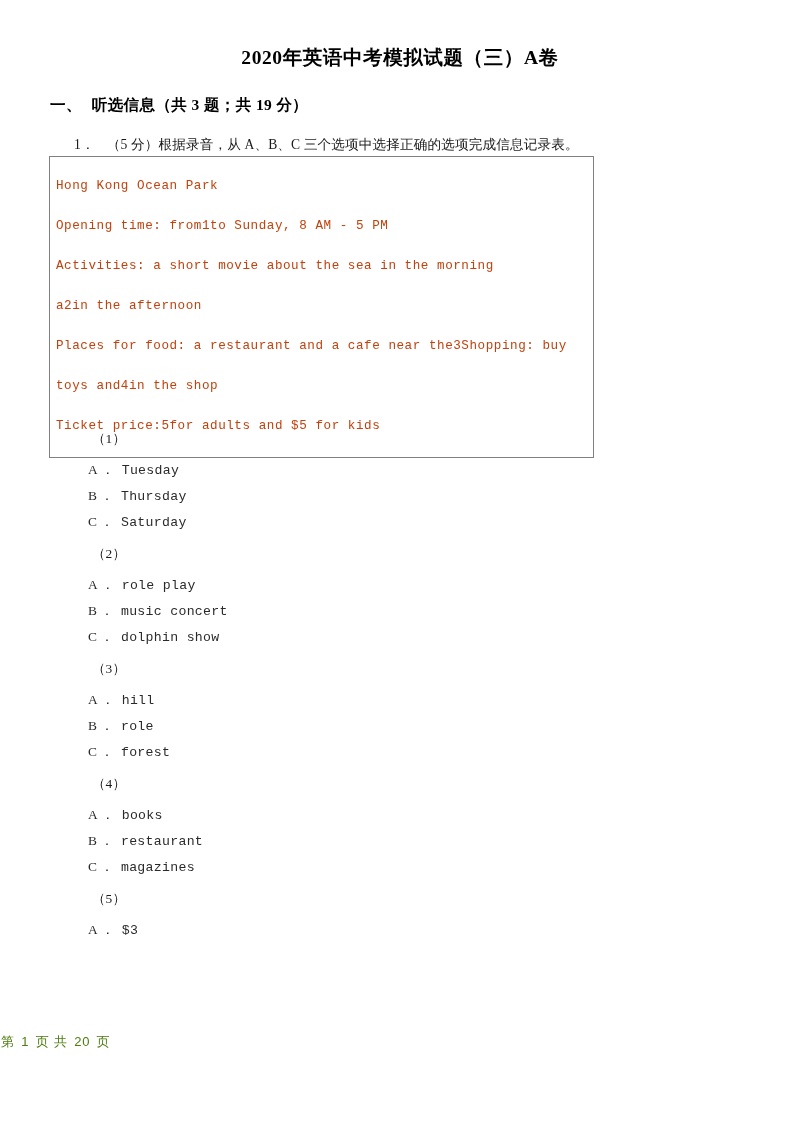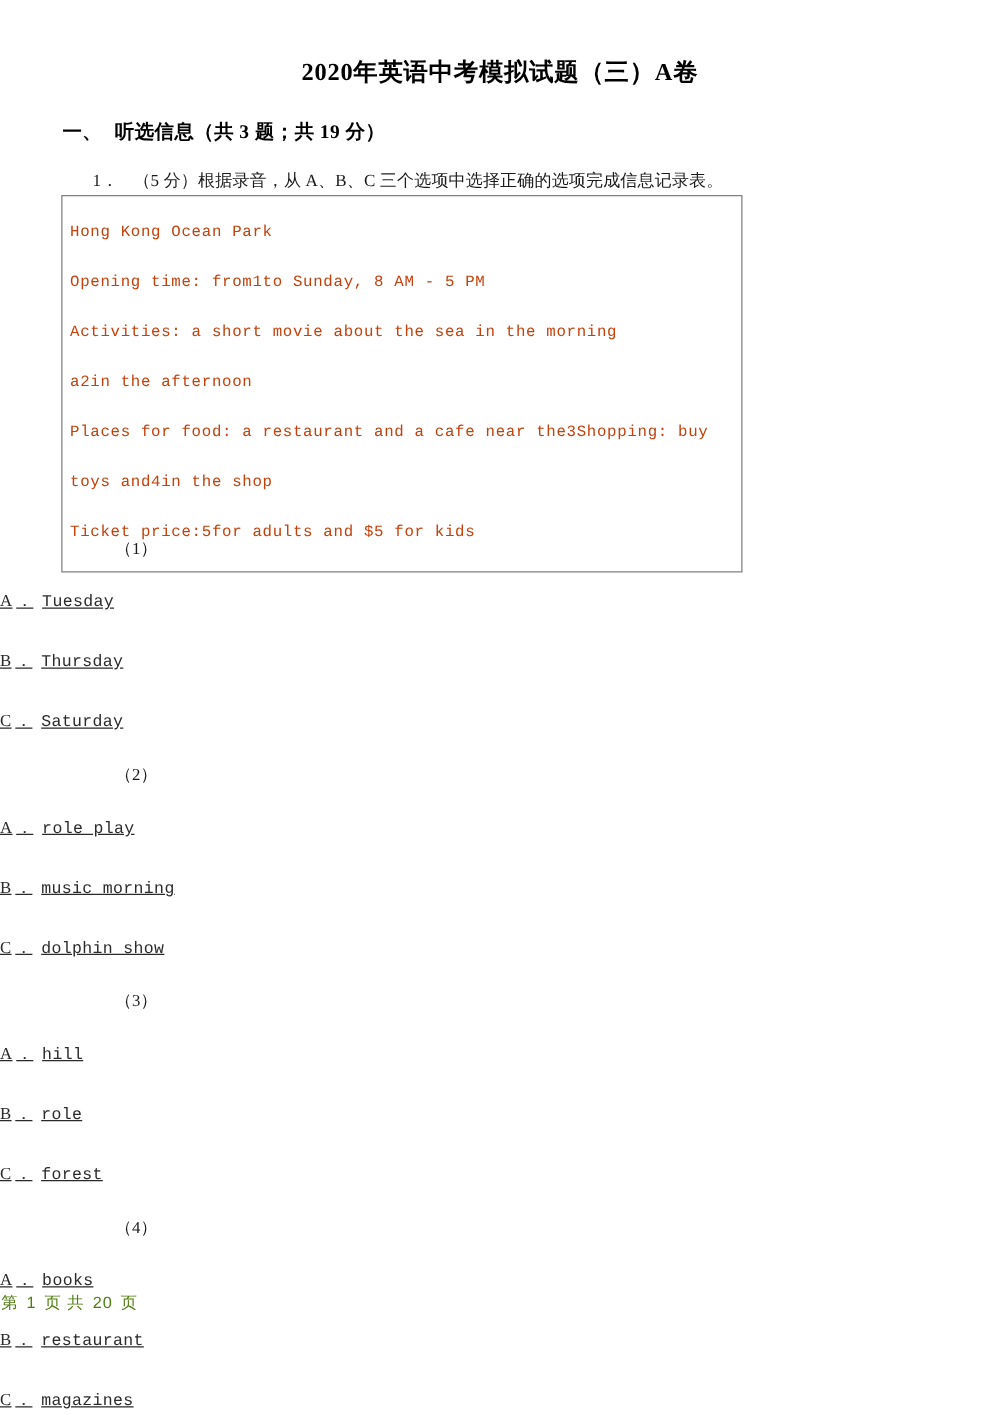--- a/index.html
+++ b/index.html
@@ -98,27 +98,27 @@
   .group { }
   .group-label {
     padding-left: 92px;
     font-size: 13.4px;
     line-height: 37px;
     color: #1a1a1a;
     font-family: "Liberation Serif", "DejaVu Serif", serif;
     letter-spacing: 0.2px;
   }
   .option {
+    padding-left: 88px;
     font-size: 13.2px;
-    line-height: 47px;
+    line-height: 25px;
     color: #2a2a2a;
     font-family: "Liberation Mono", "DejaVu Sans Mono", monospace;
     letter-spacing: 0.3px;
     white-space: pre;
-    text-decoration: underline;
   }
   .option .opt-letter {
     font-family: "Liberation Serif", "DejaVu Serif", serif;
     font-size: 13.4px;
   }
   .option .opt-dot {
     font-family: "Liberation Serif", "DejaVu Serif", serif;
     font-size: 13.4px;
     margin-left: 3px;
     margin-right: 7px;
@@ -170,21 +170,21 @@
     <div class="group">
       <div class="group-label">（1）</div>
       <div class="option"><span class="opt-letter">A</span><span class="opt-dot">．</span><span class="opt-text">Tuesday</span></div>
       <div class="option"><span class="opt-letter">B</span><span class="opt-dot">．</span><span class="opt-text">Thursday</span></div>
       <div class="option"><span class="opt-letter">C</span><span class="opt-dot">．</span><span class="opt-text">Saturday</span></div>
     </div>
 
     <div class="group">
       <div class="group-label">（2）</div>
       <div class="option"><span class="opt-letter">A</span><span class="opt-dot">．</span><span class="opt-text">role play</span></div>
-      <div class="option"><span class="opt-letter">B</span><span class="opt-dot">．</span><span class="opt-text">music morning</span></div>
+      <div class="option"><span class="opt-letter">B</span><span class="opt-dot">．</span><span class="opt-text">music concert</span></div>
       <div class="option"><span class="opt-letter">C</span><span class="opt-dot">．</span><span class="opt-text">dolphin show</span></div>
     </div>
 
     <div class="group">
       <div class="group-label">（3）</div>
       <div class="option"><span class="opt-letter">A</span><span class="opt-dot">．</span><span class="opt-text">hill</span></div>
       <div class="option"><span class="opt-letter">B</span><span class="opt-dot">．</span><span class="opt-text">role</span></div>
       <div class="option"><span class="opt-letter">C</span><span class="opt-dot">．</span><span class="opt-text">forest</span></div>
     </div>
 

